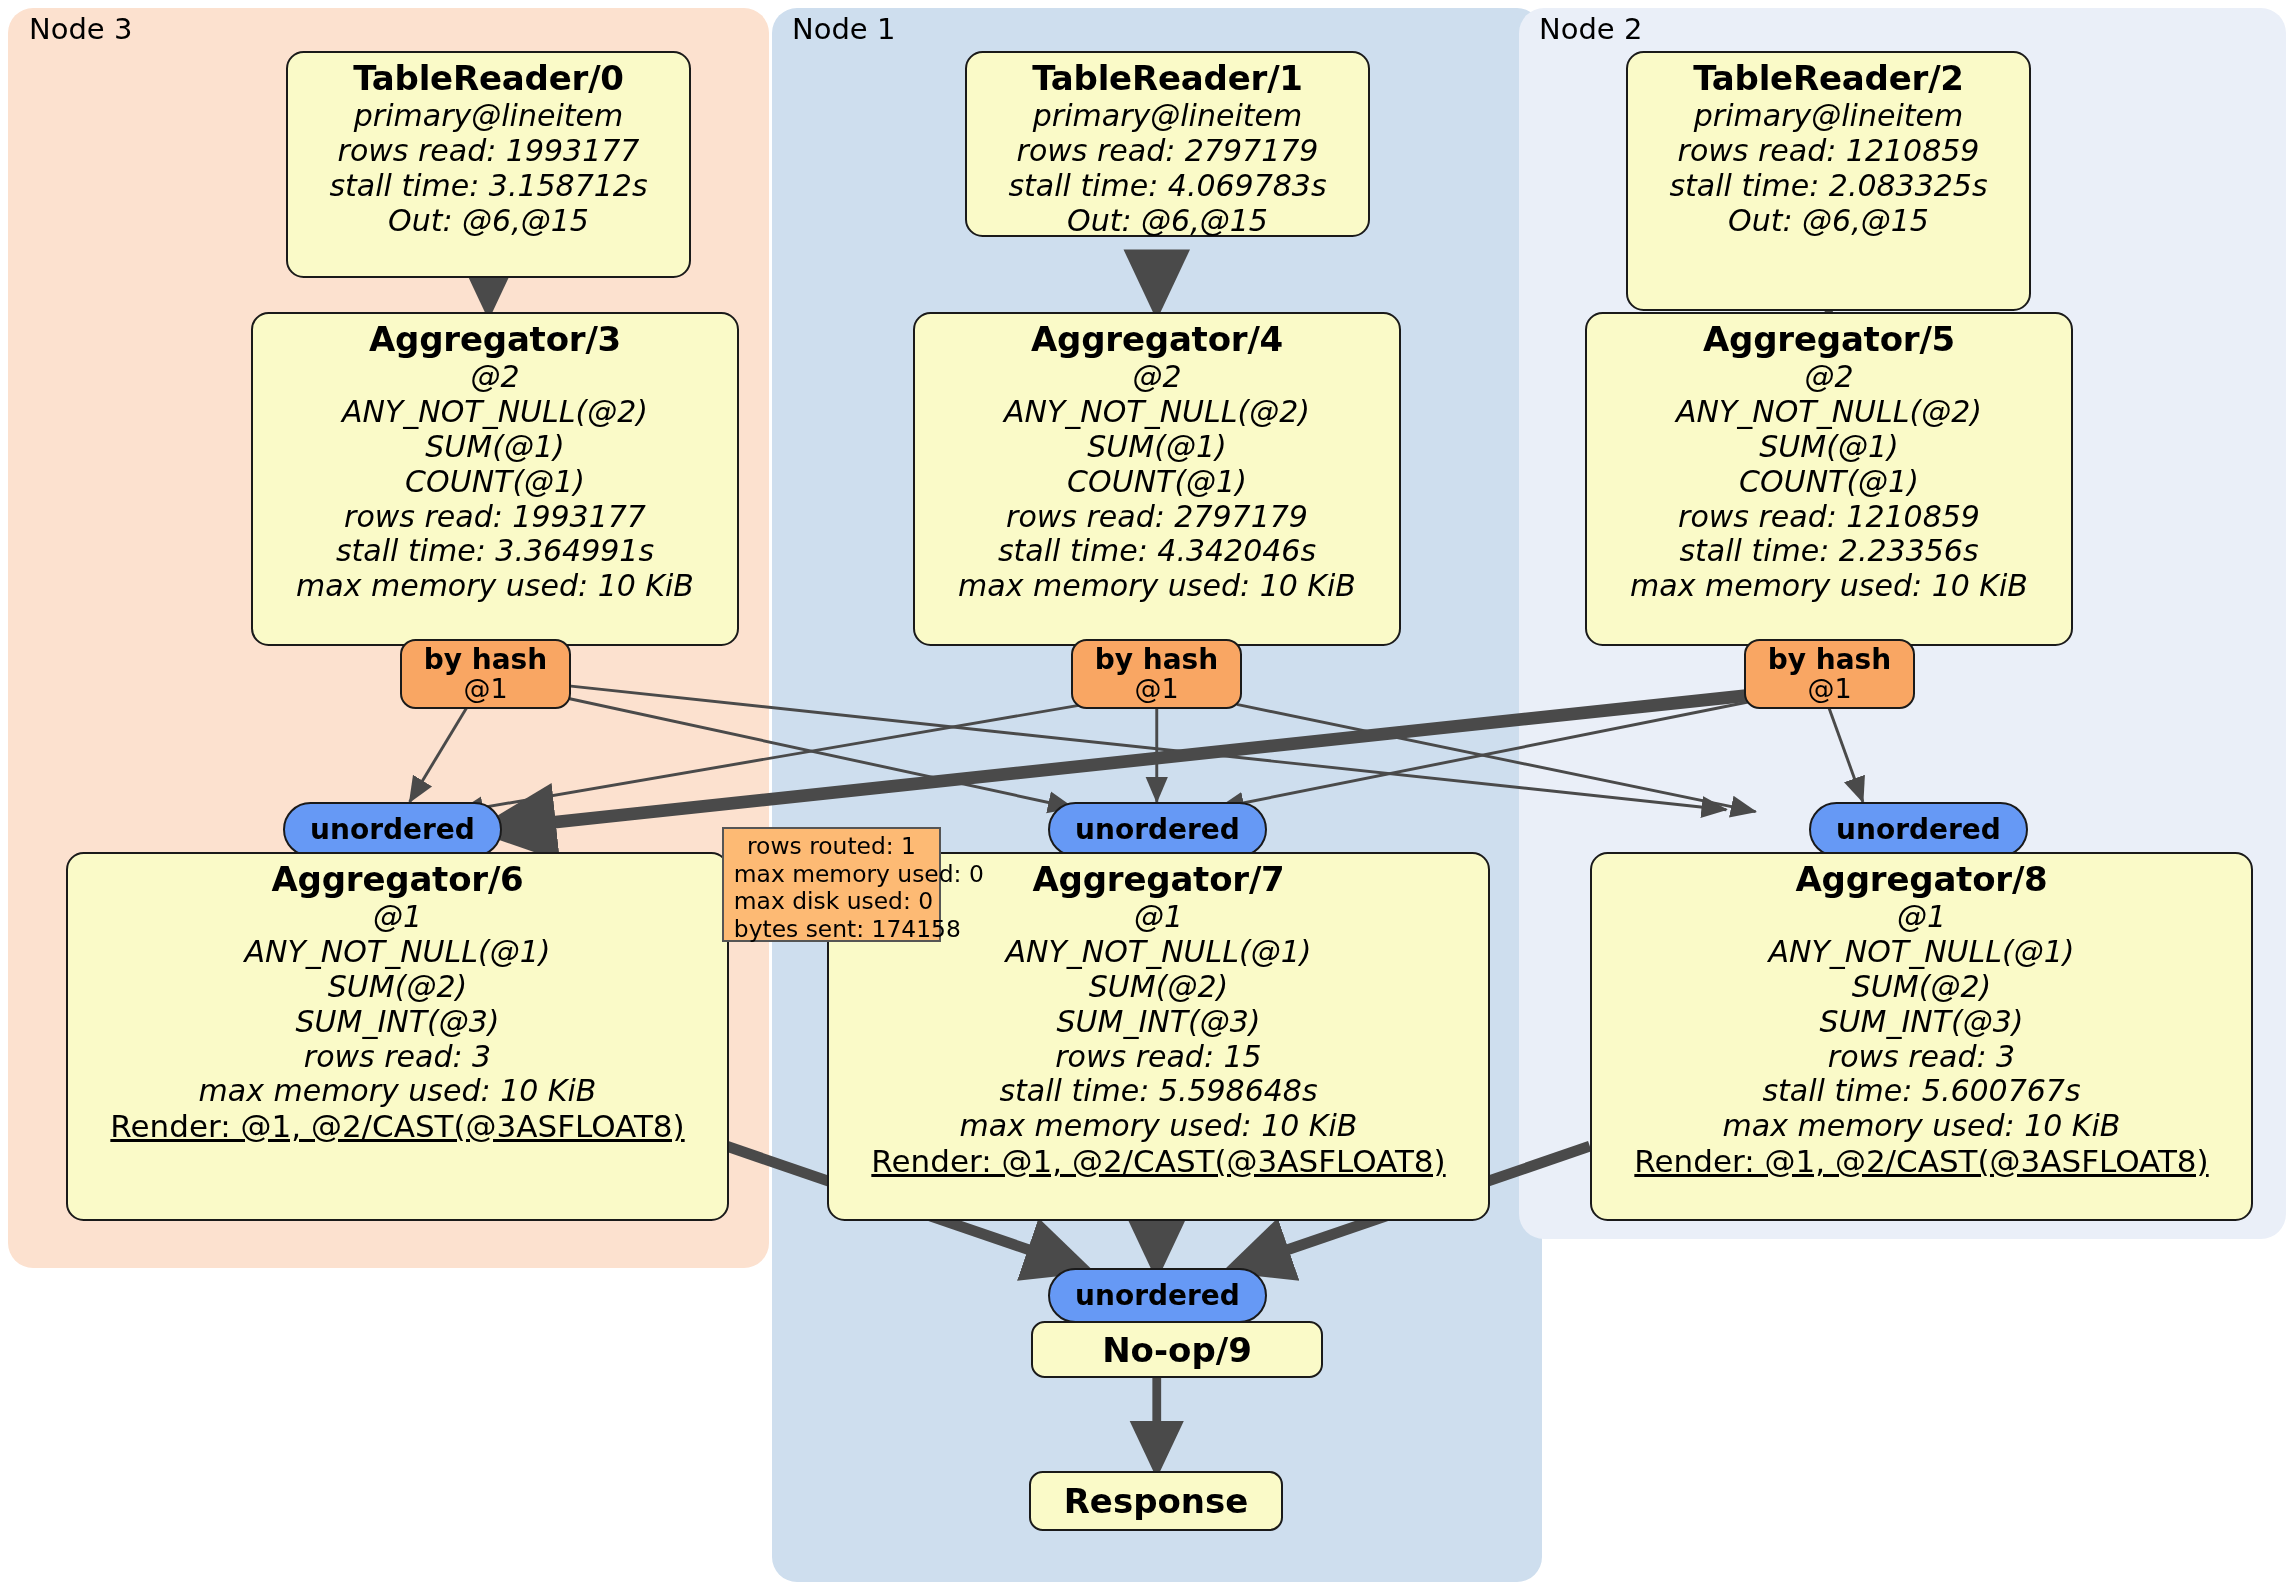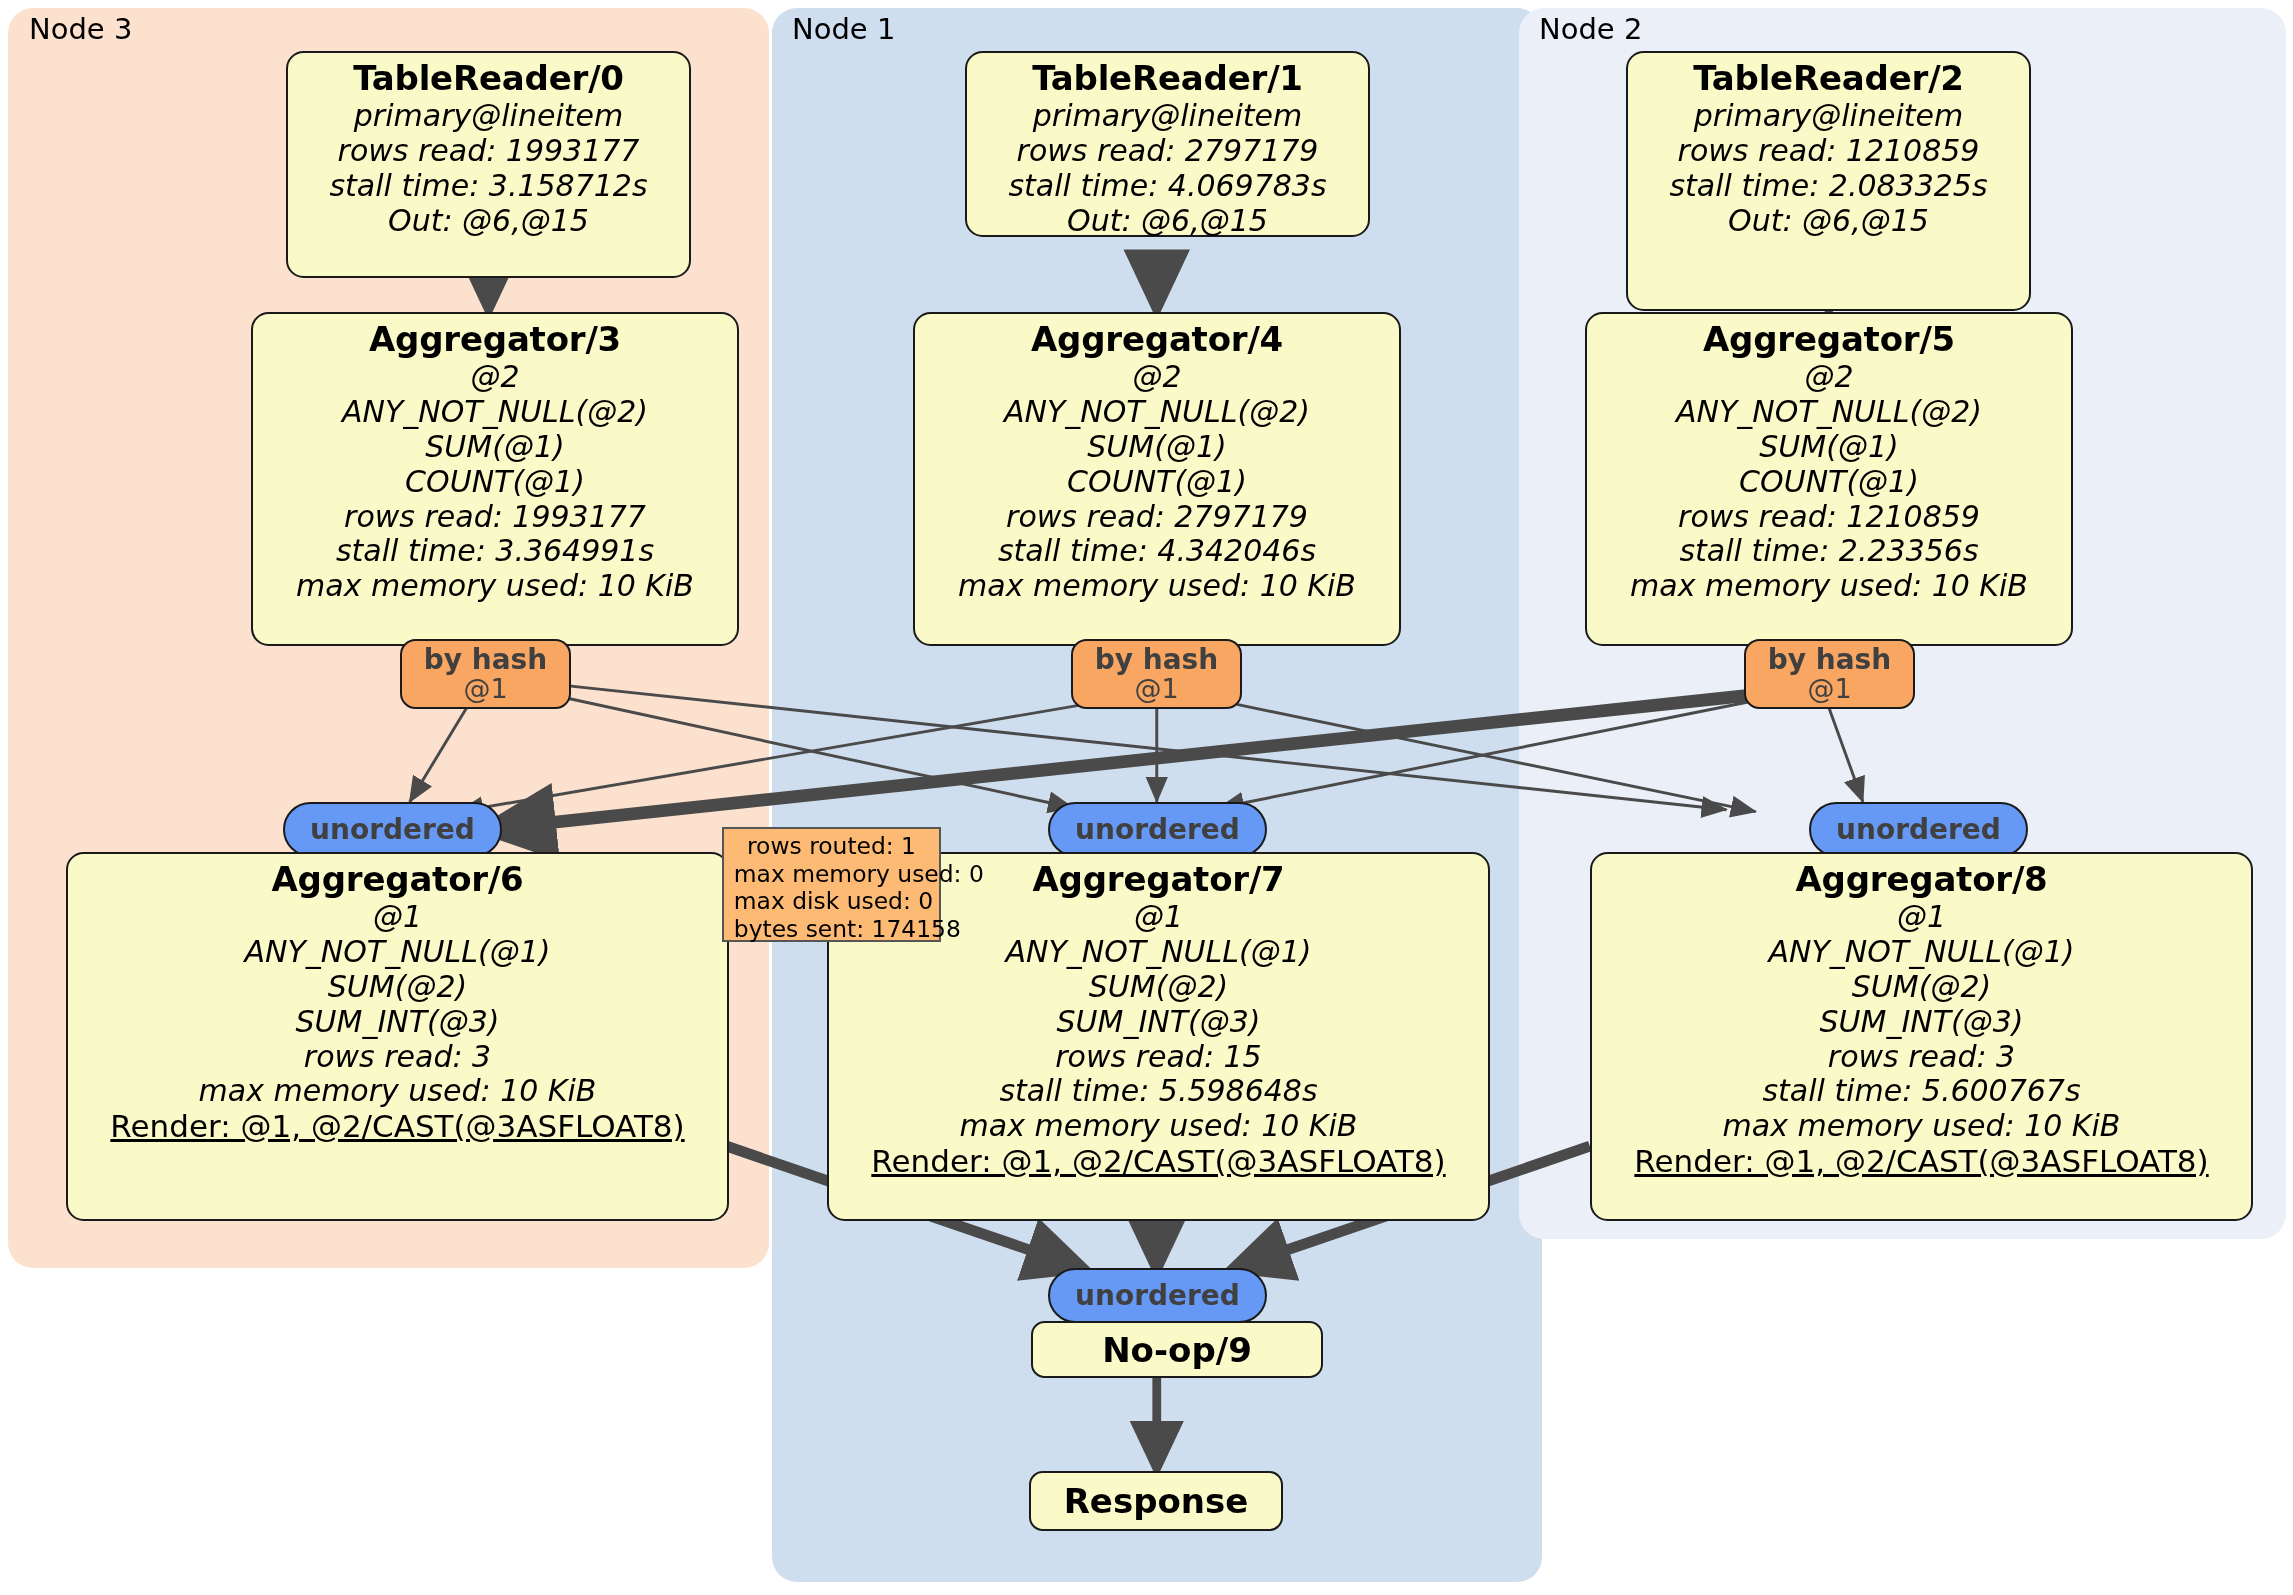--- a/index.html
+++ b/index.html
@@ -84,21 +84,21 @@
   }
   
   .pill {
     position: absolute;
     box-sizing: border-box;
     border: 2.9px solid #1a1a1a;
     display: flex;
     flex-direction: column;
     align-items: center;
     justify-content: center;
-    color: #404040;
+    color: #000000;
     line-height: 1.05;
   }
   .pill-hash {
     background: #F9A663;
     border-radius: 15.6px;
   }
   .pill-unordered {
     background: #6699F5;
     border-radius: 29px;
   }

